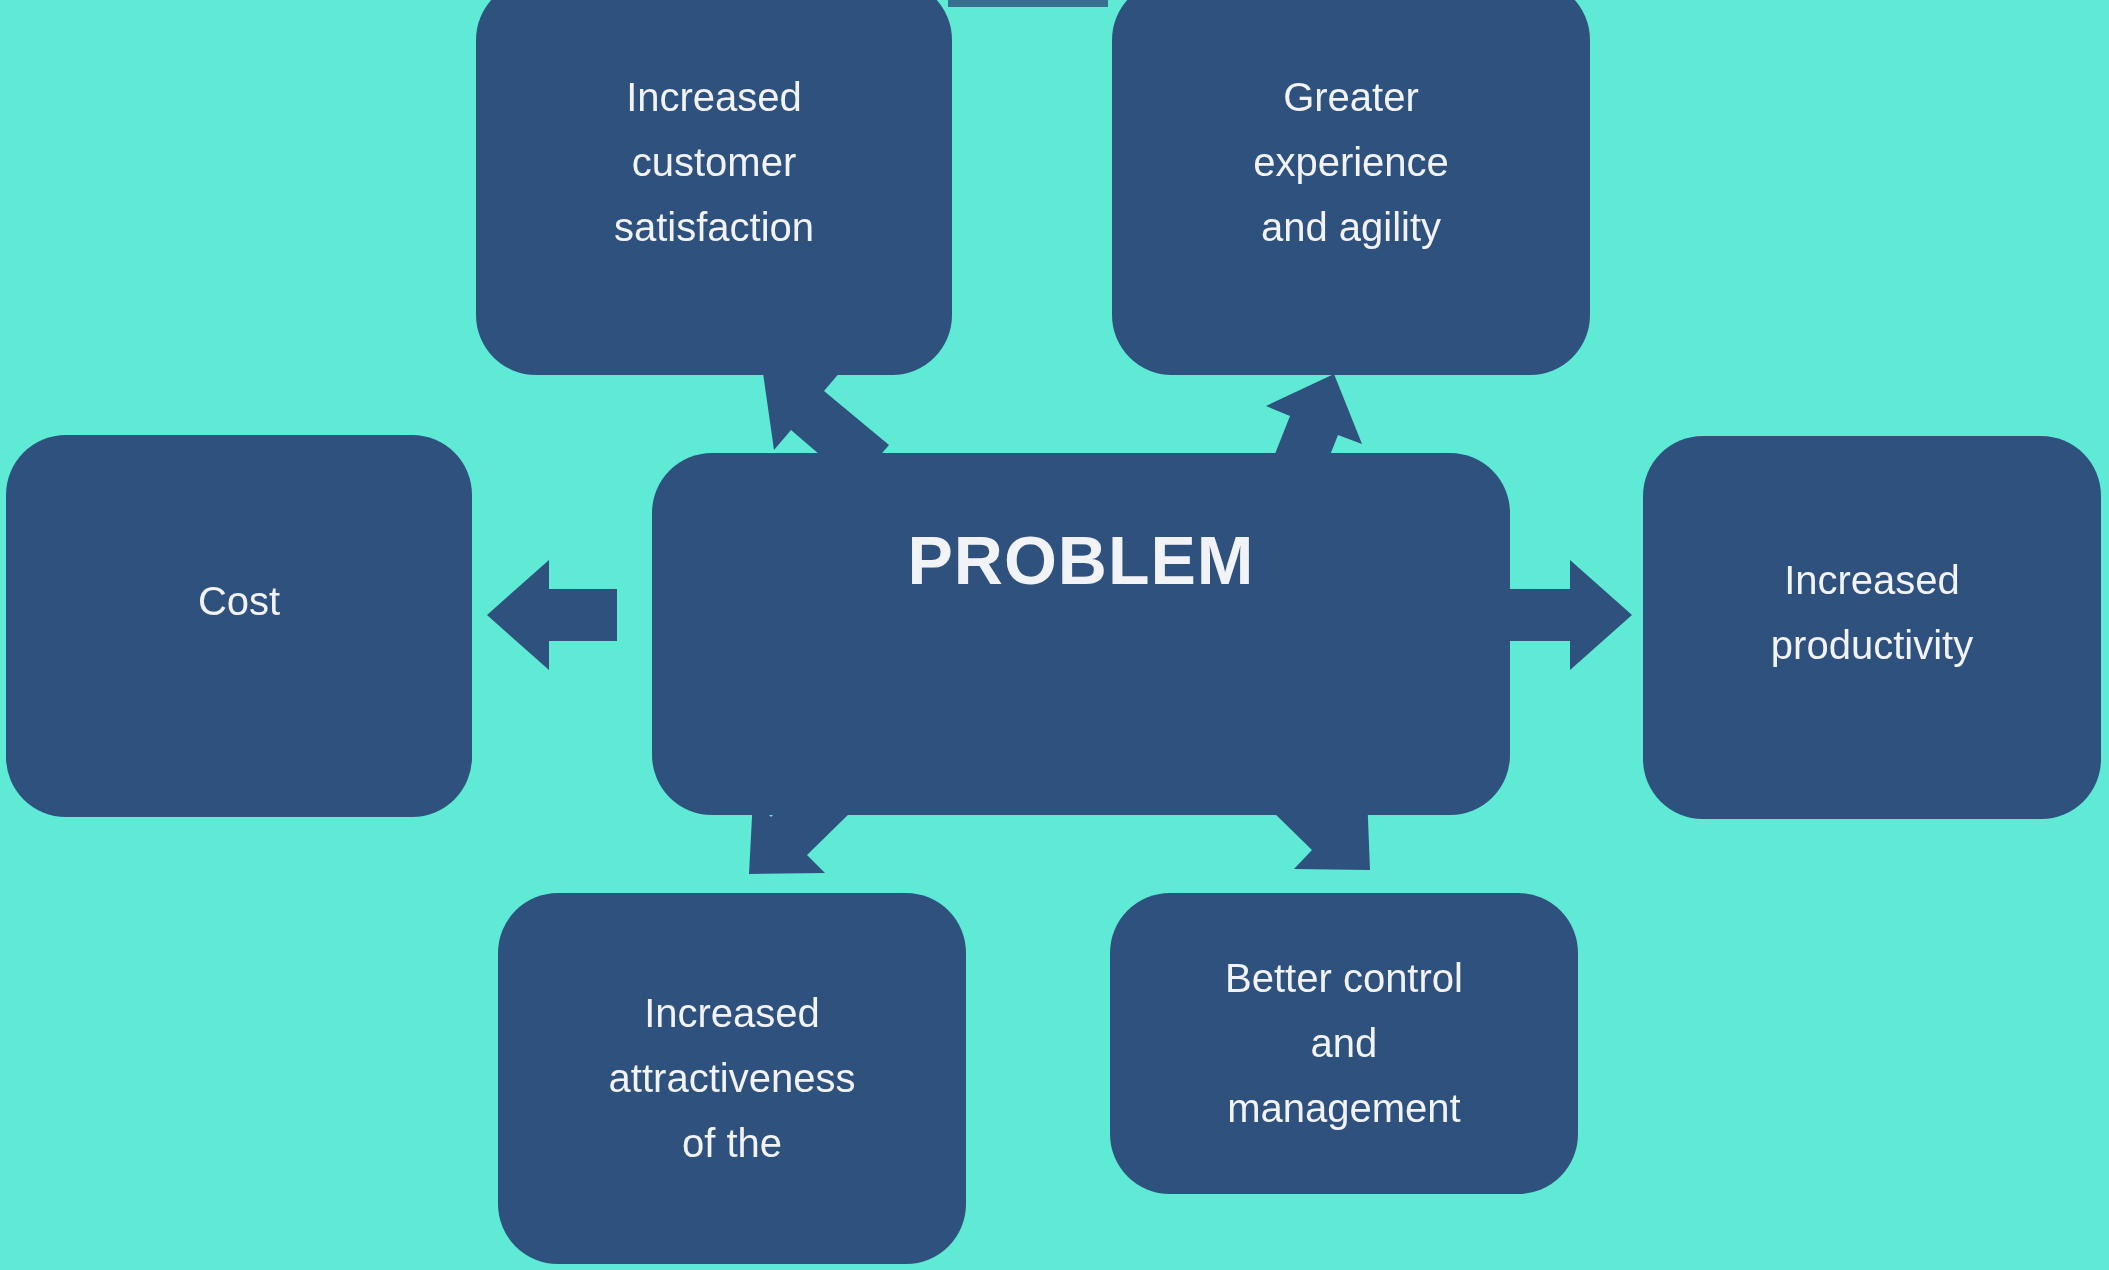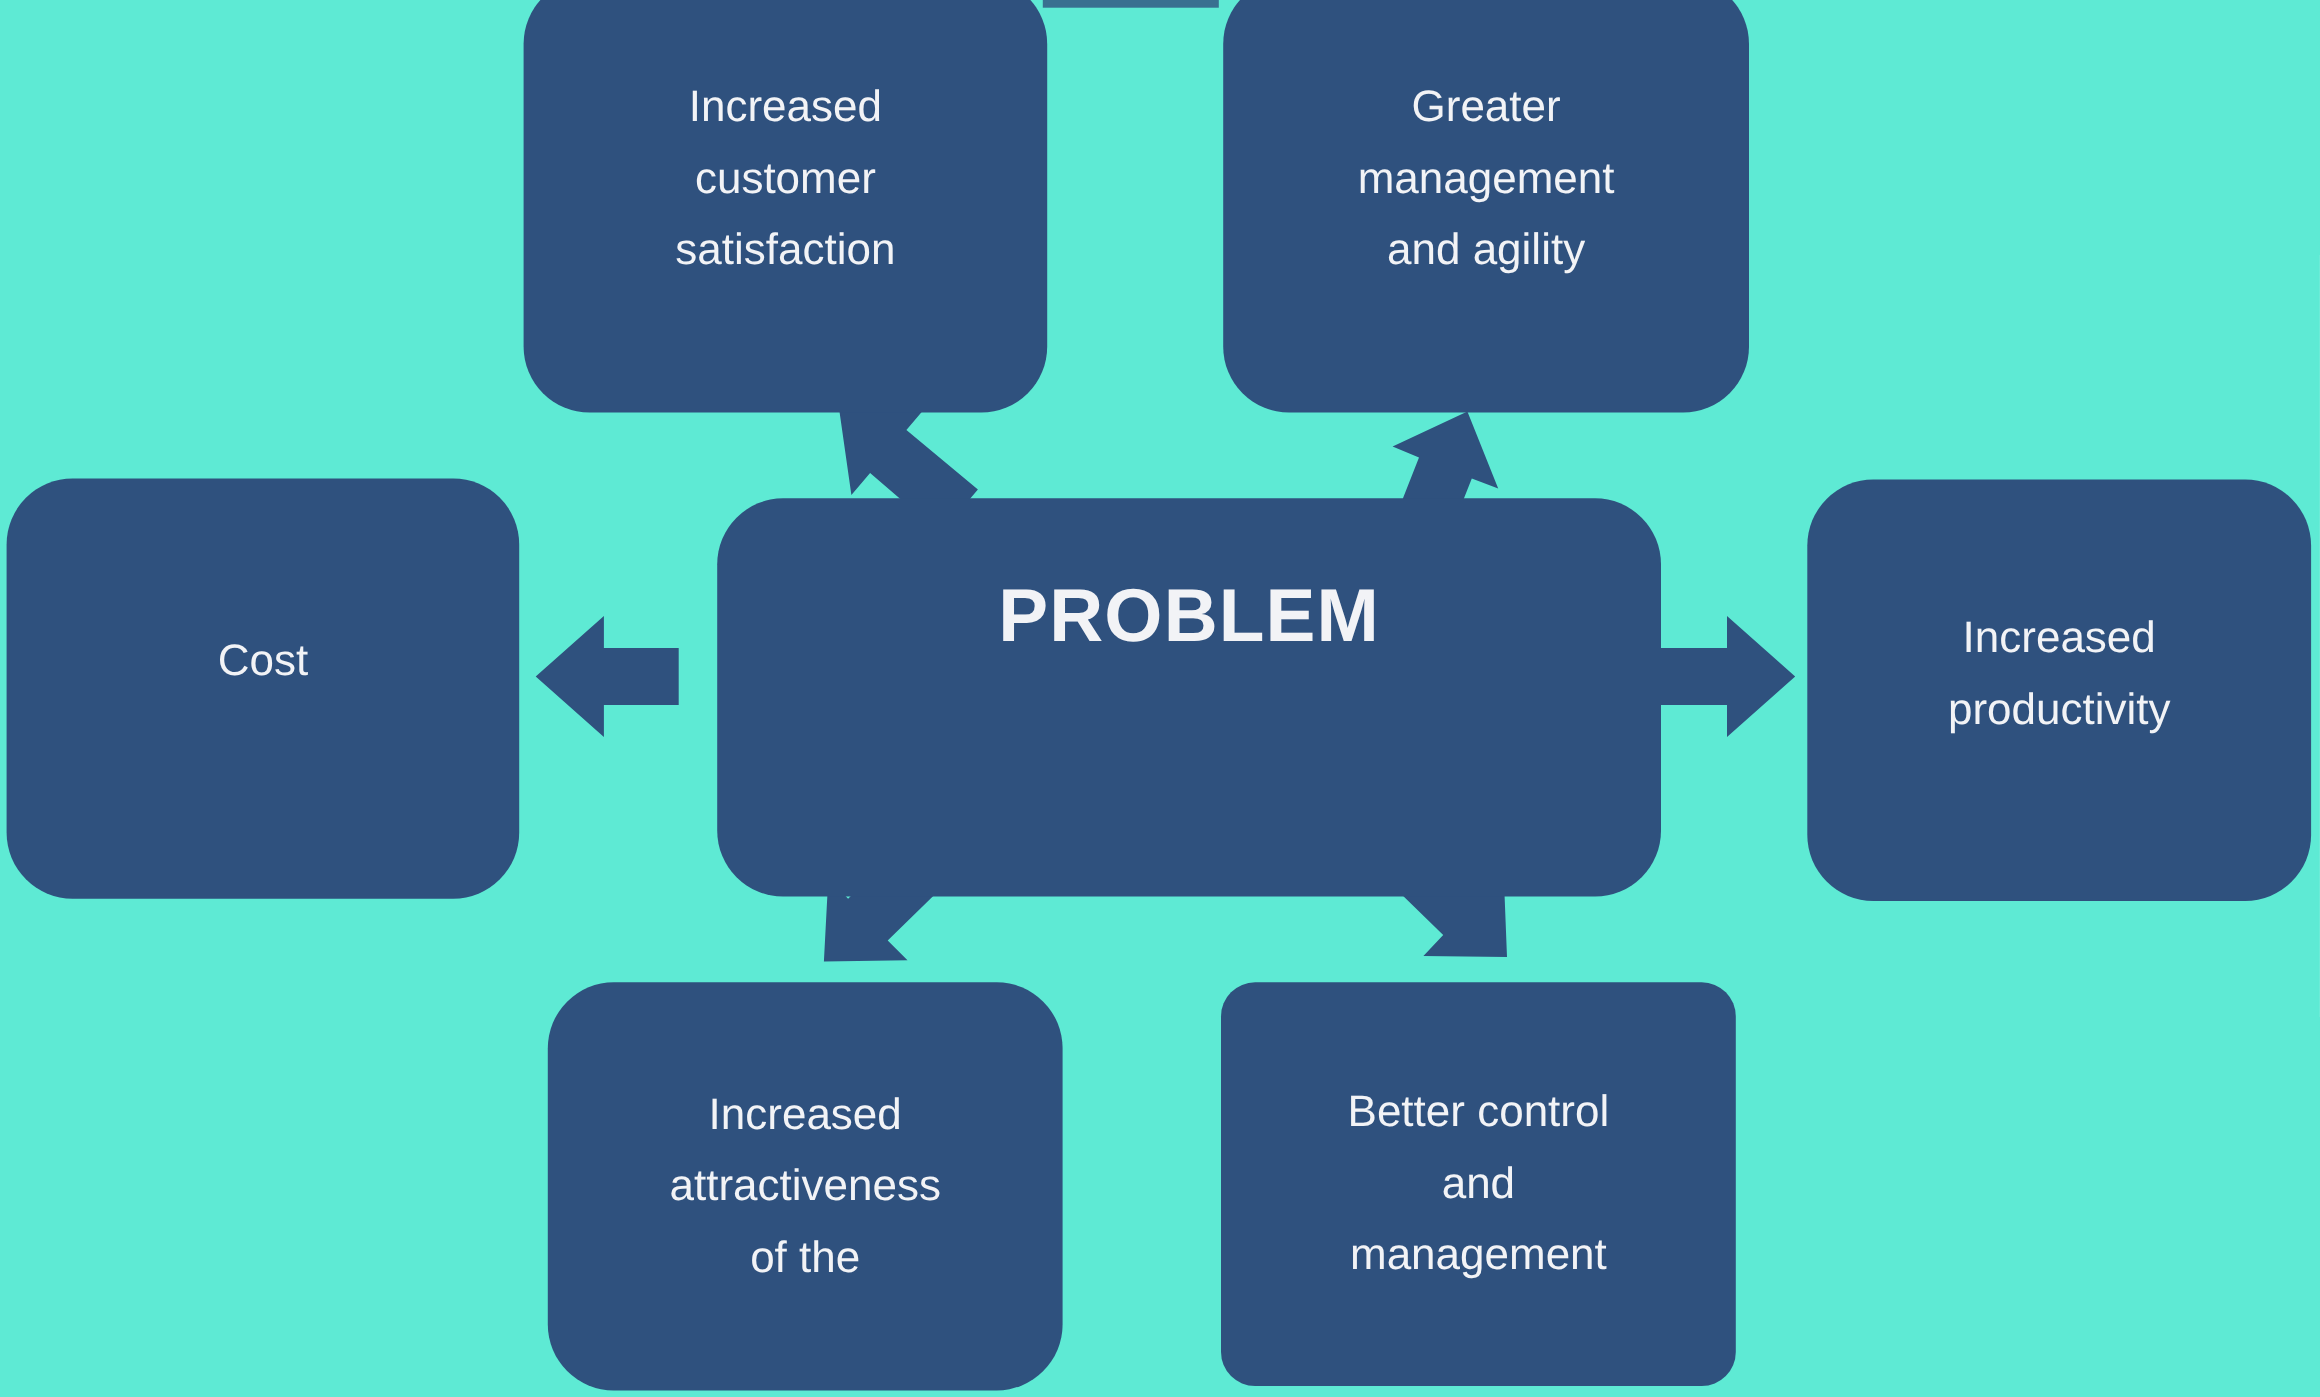--- a/index.html
+++ b/index.html
@@ -33,21 +33,21 @@
     font-weight:700;
     letter-spacing:1px;
     line-height:1.1;
   }
   .top-left     { left:476px;  top:-20px;  width:476px; height:395px; padding-bottom:30px; }
   .top-right    { left:1112px; top:-20px;  width:478px; height:395px; padding-bottom:30px; }
   .left-box     { left:6px;    top:435px;  width:466px; height:382px; padding-bottom:50px; }
   .center-box   { left:652px;  top:453px;  width:858px; height:362px; }
   .right-box    { left:1643px; top:436px;  width:458px; height:383px; padding-bottom:30px; }
   .bottom-left  { left:498px;  top:893px;  width:468px; height:371px; }
-  .bottom-right { left:1110px; top:893px;  width:468px; height:367px;border-radius:31px; }
+  .bottom-right { left:1110px; top:893px;  width:468px; height:301px; }
   .arrows {
     position:absolute; left:0; top:0;
     width:2109px; height:1270px;
     pointer-events:none;
   }
   .arrow { fill:var(--node-fill,#2F517E); }
   .remnant {
     position:absolute;
     left:948px; top:0;
     width:160px; height:7px;
@@ -70,21 +70,21 @@
   </svg>
 
   <div class="box top-left">
     <span class="node-label">Increased
 customer
 satisfaction</span>
   </div>
 
   <div class="box top-right">
     <span class="node-label">Greater
-management
+experience
 and agility</span>
   </div>
 
   <div class="box left-box">
     <span class="node-label">Cost</span>
   </div>
 
   <div class="box center-box">
     <span class="center-label">PROBLEM</span>
   </div>

